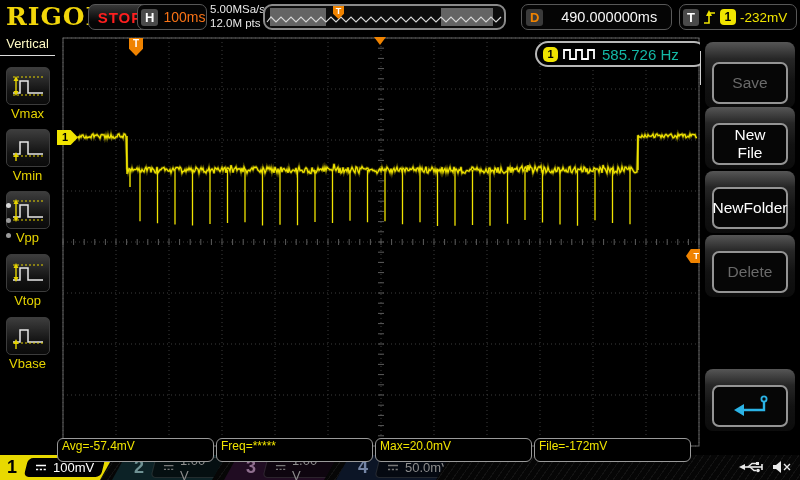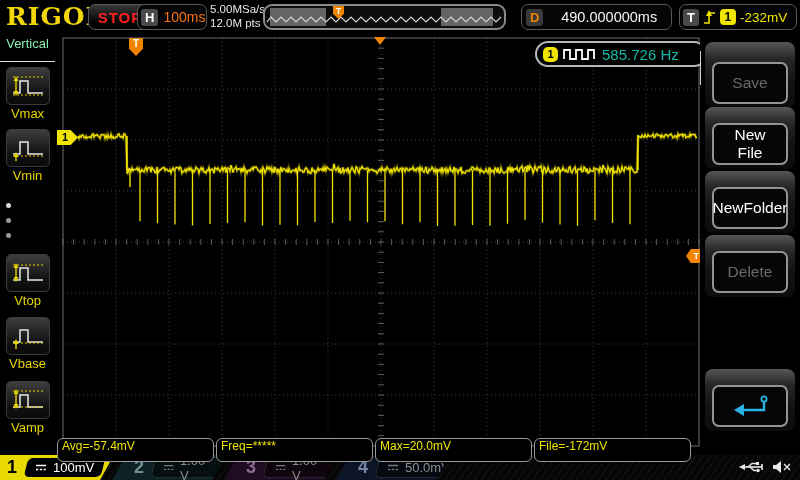--- a/index.html
+++ b/index.html
@@ -30,21 +30,21 @@
   .d-box{left:521px;width:151px;background:#050505;padding:0 4px;gap:8px;}
   .d-badge{background:#3a3a3a;color:#f08300;}
   .d-val{color:#f5f5f5;font-size:14.5px;margin:0 auto;}
   .t-box{left:679px;width:118px;background:#050505;padding:0 3px;gap:4px;}
   .t-ch-badge{display:inline-block;background:#f0e400;color:#000;font-weight:bold;font-size:12px;
               width:16px;height:16px;border-radius:4px;text-align:center;line-height:16px;}
   .t-lvl{color:#f0e400;font-size:13.5px;}
 
   
   .left-menu{position:absolute;left:0;top:33px;width:55px;height:422px;background:#000;border-right:1px solid #9a9a9a;}
-  .lm-title{color:#86efac;font-size:13px;text-align:center;padding:3px 0 10px 0;border-bottom:1px solid #dcdcdc;}
+  .lm-title{color:#fef9c3;font-size:13px;text-align:center;padding:3px 0 4px 0;border-bottom:1px solid #dcdcdc;}
   .lm-item{position:absolute;left:0;width:55px;text-align:center;}
   .lm-icon{margin:0 auto;width:42px;height:36px;border-radius:5px;border:1px solid #3c3c3c;
            background:linear-gradient(180deg,#3d3d3d,#131313 65%,#0a0a0a);display:flex;align-items:center;justify-content:center;}
   .lm-label{color:#e6d400;font-size:13px;margin-top:1px;}
   .lm-dots{position:absolute;left:6px;top:160px;}
   .lm-dots span{display:block;width:5px;height:5px;border-radius:50%;background:#9a9a9a;margin:10px 0;}
   .lm-dots span:first-child{background:#d8d8d8;}
 
   
   .scope{position:absolute;left:55px;top:33px;width:645px;height:422px;background:#000;}
@@ -176,20 +176,33 @@
         <svg width="36" height="28" viewBox="0 0 36 28">
           <path d="M3 20 h7 v-12 h8 v12 h15" stroke="#e8e8e8" stroke-width="1.5" fill="none"></path>
           <line x1="3" y1="22" x2="33" y2="22" stroke="#e6d400" stroke-width="1" stroke-dasharray="2 2"></line>
           <line x1="6" y1="27" x2="6" y2="21" stroke="#e6d400" stroke-width="1.4"></line>
           <polygon points="6,18 3.5,23 8.5,23" fill="#e6d400"></polygon>
         </svg>
       </div>
       <div class="lm-label">Vmin</div>
     </div>
 
+    <div class="lm-item" style="top:158px">
+      <div class="lm-icon">
+        <svg width="36" height="28" viewBox="0 0 36 28">
+          <path d="M3 21 h7 v-12 h8 v12 h15" stroke="#e8e8e8" stroke-width="1.5" fill="none"></path>
+          <line x1="3" y1="5" x2="33" y2="5" stroke="#e6d400" stroke-width="1" stroke-dasharray="2 2"></line>
+          <line x1="3" y1="24" x2="33" y2="24" stroke="#e6d400" stroke-width="1" stroke-dasharray="2 2"></line>
+          <line x1="6" y1="6" x2="6" y2="23" stroke="#e6d400" stroke-width="1.4"></line>
+          <polygon points="6,3 3.5,8 8.5,8" fill="#e6d400"></polygon>
+            <polygon points="6,26 3.5,21 8.5,21" fill="#e6d400"></polygon>
+        </svg>
+      </div>
+      <div class="lm-label">Vpp</div>
+    </div>
 
     <div class="lm-item" style="top:221px">
       <div class="lm-icon">
         <svg width="36" height="28" viewBox="0 0 36 28">
           <path d="M3 21 h7 v-12 h8 v12 h15" stroke="#e8e8e8" stroke-width="1.5" fill="none"></path>
           <line x1="3" y1="6" x2="33" y2="6" stroke="#e6d400" stroke-width="1" stroke-dasharray="2 2"></line>
           <line x1="6" y1="8" x2="6" y2="21" stroke="#e6d400" stroke-width="1.4"></line>
           <polygon points="6,4 3.5,9 8.5,9" fill="#e6d400"></polygon>
             <polygon points="6,23 3.5,18 8.5,18" fill="#e6d400"></polygon>
         </svg>
@@ -202,33 +215,20 @@
         <svg width="36" height="28" viewBox="0 0 36 28">
           <path d="M3 20 h7 v-12 h8 v12 h15" stroke="#e8e8e8" stroke-width="1.5" fill="none"></path>
           <line x1="3" y1="21" x2="33" y2="21" stroke="#e6d400" stroke-width="1" stroke-dasharray="2 2"></line>
           <line x1="6" y1="27" x2="6" y2="20" stroke="#e6d400" stroke-width="1.4"></line>
           <polygon points="6,17 3.5,22 8.5,22" fill="#e6d400"></polygon>
         </svg>
       </div>
       <div class="lm-label">Vbase</div>
     </div>
 
-    <div class="lm-item" style="top:348px">
-      <div class="lm-icon">
-        <svg width="36" height="28" viewBox="0 0 36 28">
-          <path d="M3 21 h7 v-12 h8 v12 h15" stroke="#e8e8e8" stroke-width="1.5" fill="none"></path>
-          <line x1="3" y1="5" x2="33" y2="5" stroke="#e6d400" stroke-width="1" stroke-dasharray="2 2"></line>
-          <line x1="3" y1="21" x2="33" y2="21" stroke="#e6d400" stroke-width="1" stroke-dasharray="2 2"></line>
-          <line x1="6" y1="6" x2="6" y2="20" stroke="#e6d400" stroke-width="1.4"></line>
-          <polygon points="6,3 3.5,8 8.5,8" fill="#e6d400"></polygon>
-            <polygon points="6,23 3.5,18 8.5,18" fill="#e6d400"></polygon>
-        </svg>
-      </div>
-      <div class="lm-label">Vamp</div>
-    </div>
 
     <div class="lm-dots">
         <span></span>
         <span></span>
         <span></span>
       </div>
   </aside>
 
   <main class="scope">
     <svg class="main" id="scope-svg" width="645" height="422" viewBox="0 0 645 422">

